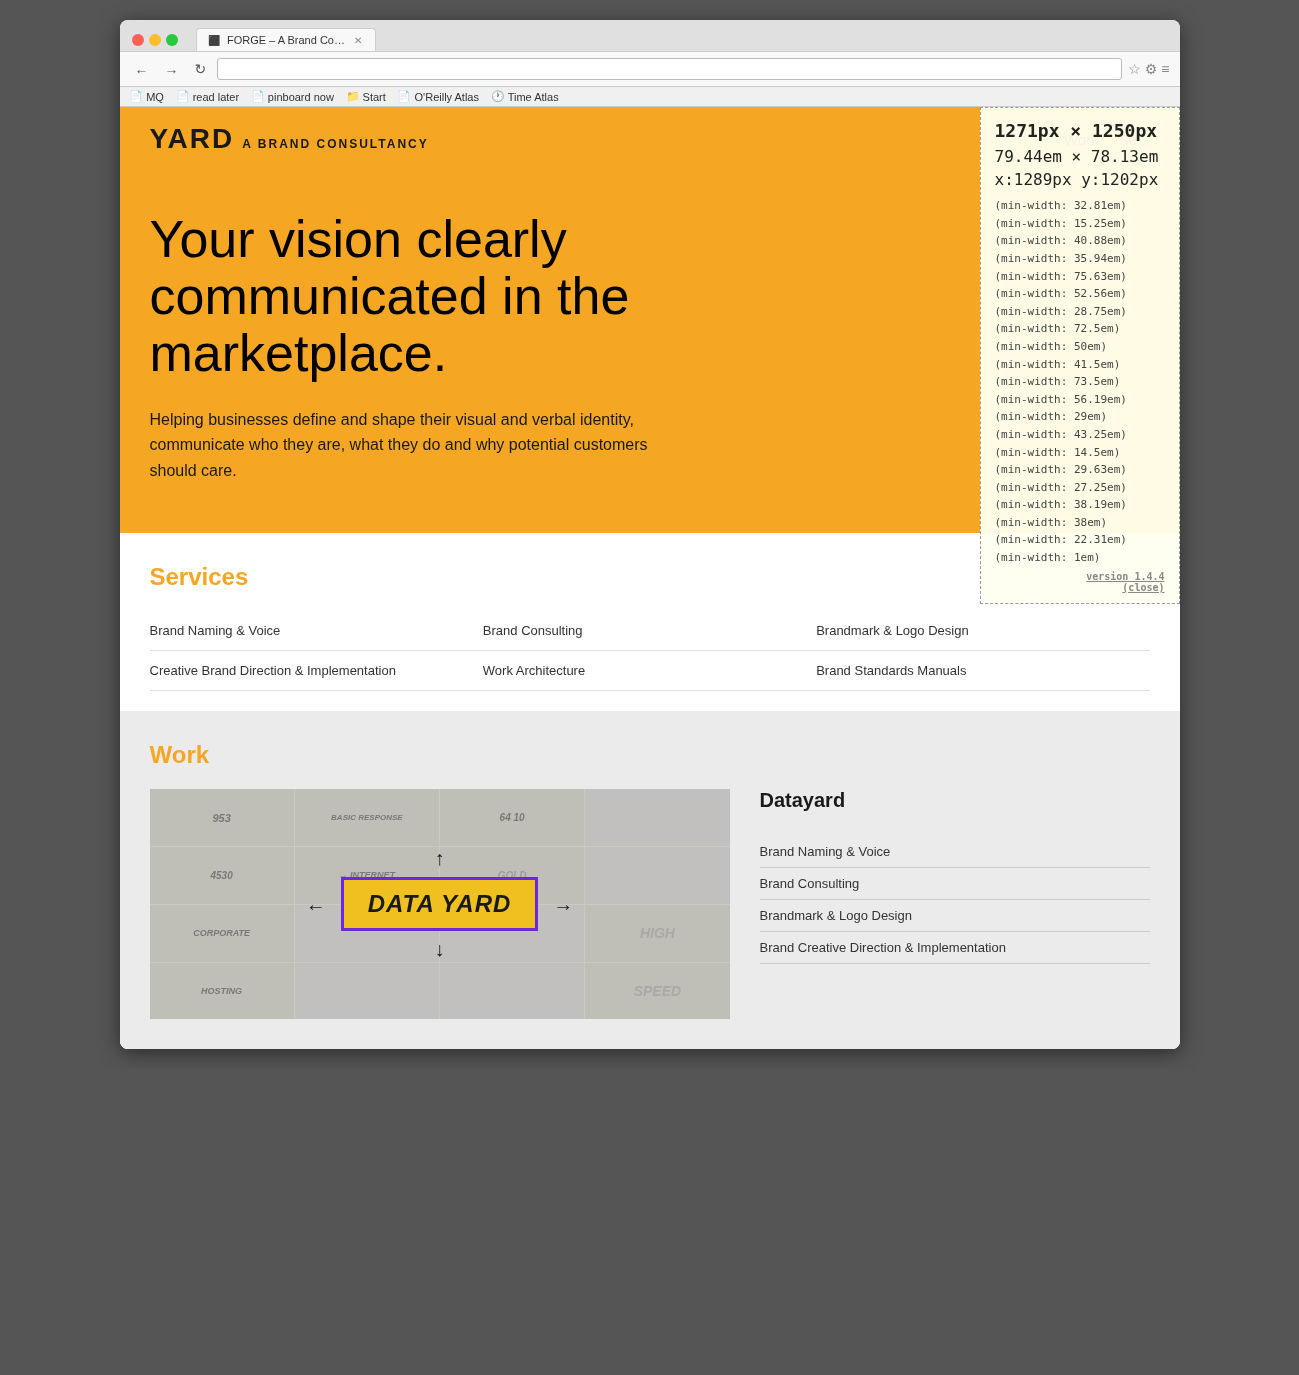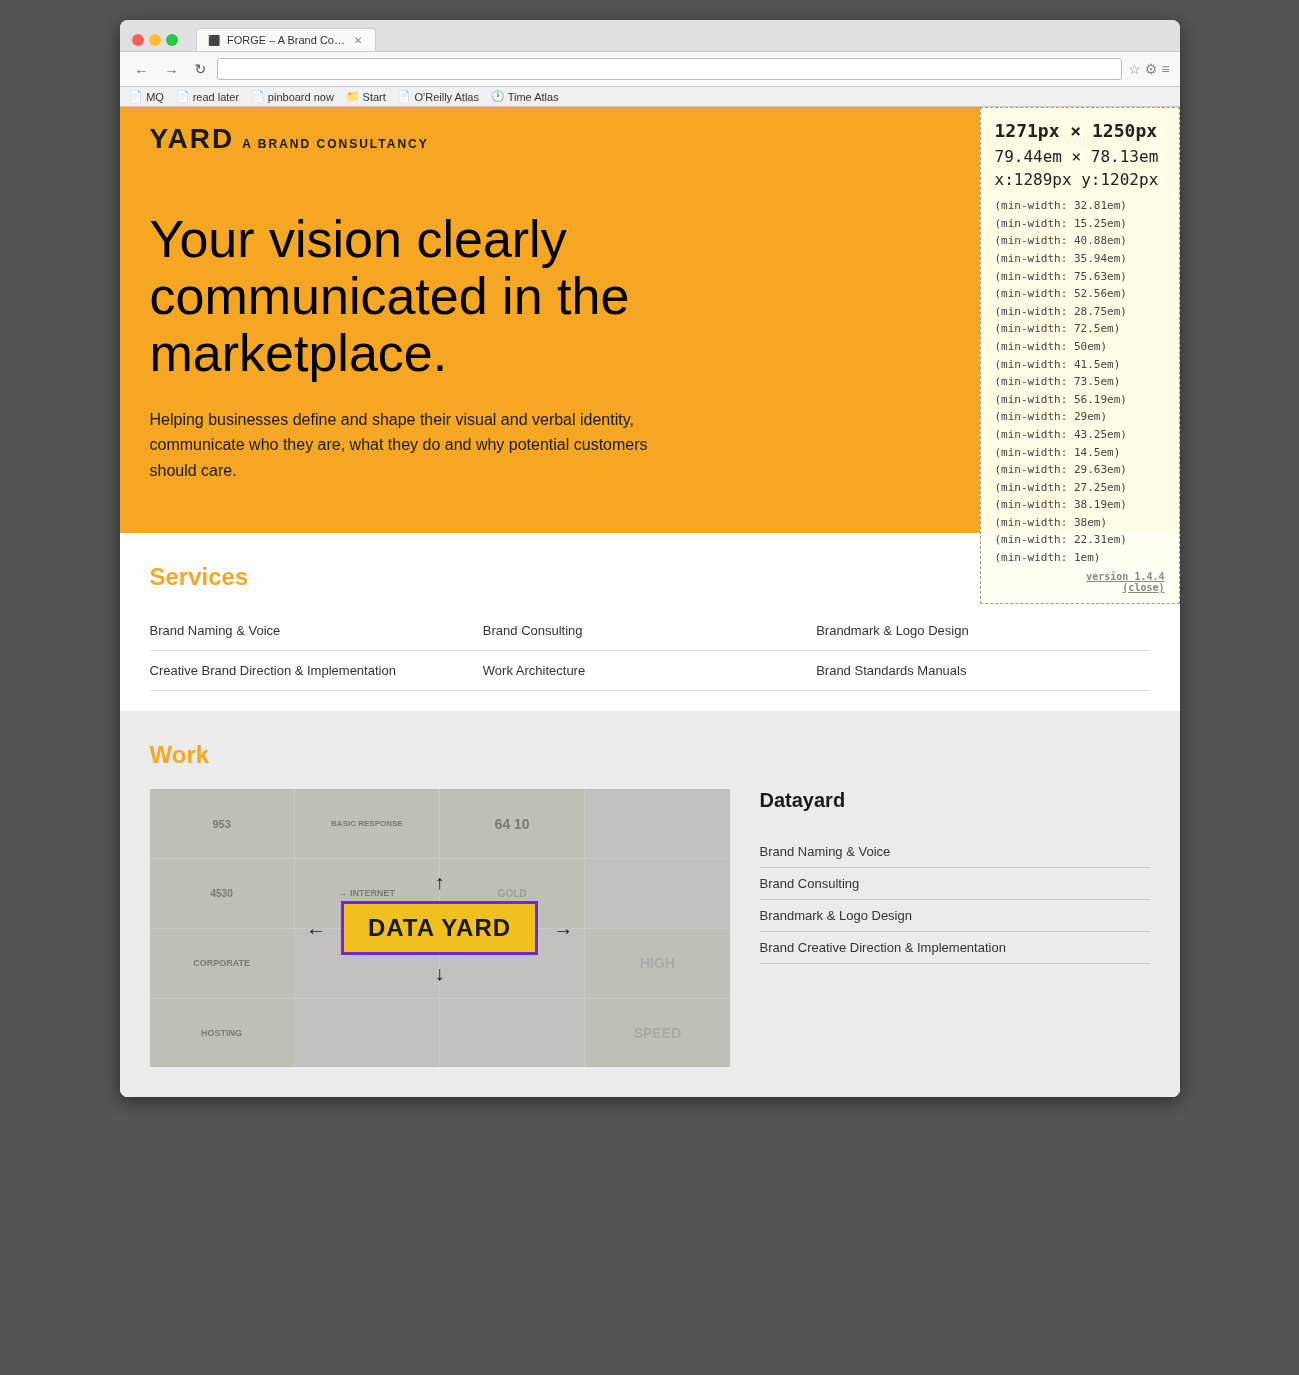--- a/index.html
+++ b/index.html
@@ -168,25 +168,26 @@
     
     .work-section {
       background: #ebebeb;
       padding: 30px 30px;
     }
     .work-title { color: #f5a623; font-size: 24px; font-weight: bold; margin-bottom: 20px; }
     .work-content {
       display: flex; gap: 30px; align-items: flex-start;
     }
     .work-image {
-      width: 580px; height: 278px;
+      width: 580px; height: 230px;
       background: #d0cfc8;
       position: relative;
       overflow: hidden;
       flex-shrink: 0;
+      font-style: italic;
     }
     .img-cell {
       background: #b8b7b0;
       display: flex; align-items: center; justify-content: center;
       font-size: 9px; color: #666; font-weight: bold; text-align: center;
       padding: 2px;
     }
     
     .work-details { flex: 1; }
     .work-company { font-size: 20px; font-weight: 900; color: #1a1a1a; margin-bottom: 24px; }
@@ -332,21 +333,21 @@
       </div>
 
       <div class="work-section">
         <h2 class="work-title">Work</h2>
         <div class="work-content">
 
           <div class="work-image">
             <div style="width:100%;height:100%;background:#c8c7c0;display:grid;grid-template-columns:repeat(4,1fr);grid-template-rows:repeat(4,1fr);gap:1px;opacity:0.7;">
               <div class="img-cell" style="font-size:11px;color:#555;">953</div>
               <div class="img-cell" style="font-size:8px;color:#555;">BASIC RESPONSE</div>
-              <div class="img-cell" style="font-size:14px;color:#555;">64 10</div>
+              <div class="img-cell" style="font-size:10px;color:#555;">64 10</div>
               <div class="img-cell" style="background:#bbb;"></div>
               <div class="img-cell" style="font-size:10px;color:#555;">4530</div>
               <div class="img-cell" style="font-size:9px;color:#555;">→ INTERNET</div>
               <div class="img-cell" style="font-size:10px;color:#888;">GOLD</div>
               <div class="img-cell" style="background:#bbb;"></div>
               <div class="img-cell" style="font-size:9px;color:#555;">CORPORATE</div>
               <div class="img-cell" style="background:#bbb;"></div>
               <div class="img-cell" style="background:#bbb;"></div>
               <div class="img-cell" style="font-size:14px;font-weight:bold;color:#999;">HIGH</div>
               <div class="img-cell" style="font-size:9px;color:#555;">HOSTING</div>

